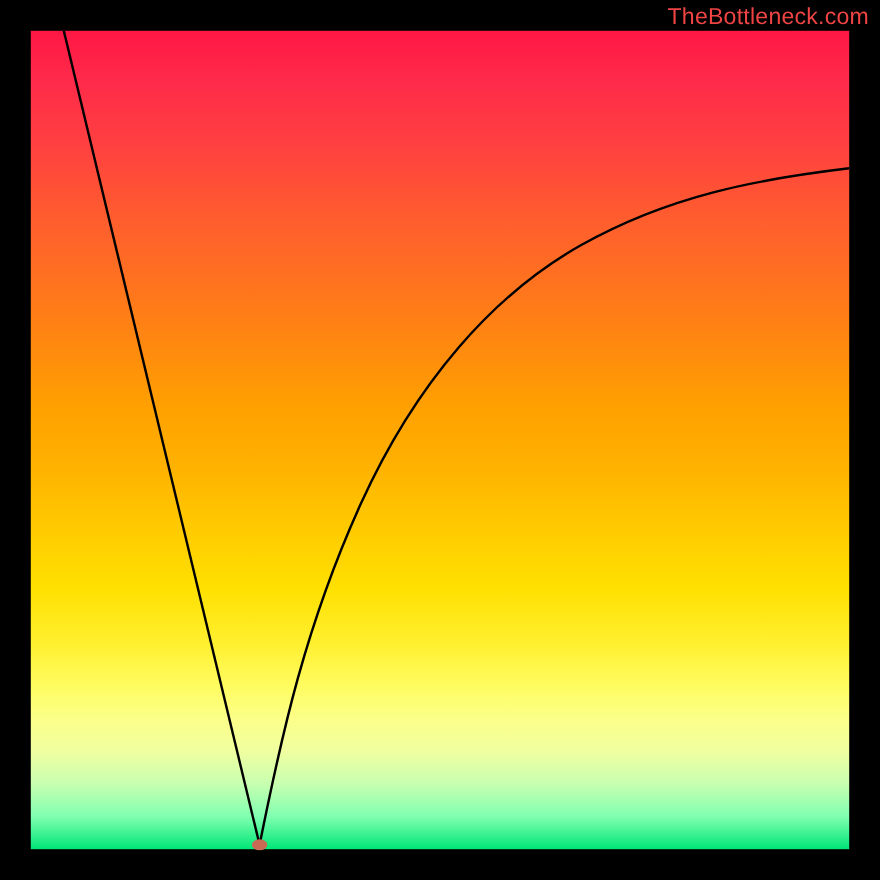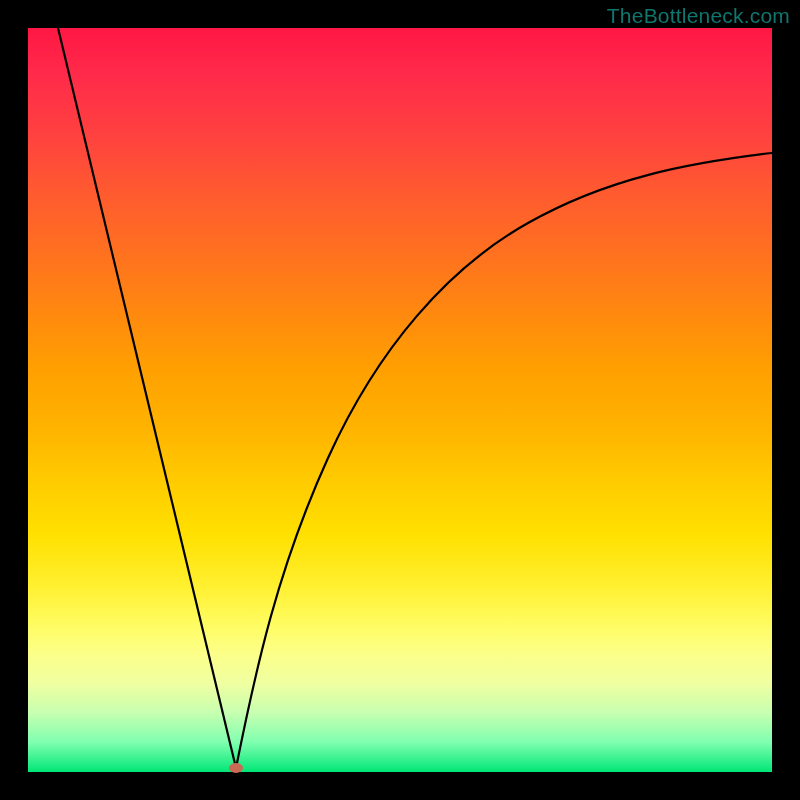--- a/index.html
+++ b/index.html
@@ -34,21 +34,21 @@
       #f0ffa0 88%,
       #c8ffb0 92%,
       #80ffb0 96%,
       #00e676 100%
     );
   }
   .watermark {
     position: absolute;
     top: 4px;
     right: 10px;
-    color: #0f766e;
+    color: #ef4444;
     font-size: 21px;
     font-weight: 500;
     letter-spacing: 0.2px;
     z-index: 5;
     margin-left: 44px;
   }
   svg.curve {
     position: absolute;
     left: 0;
     top: 0;

